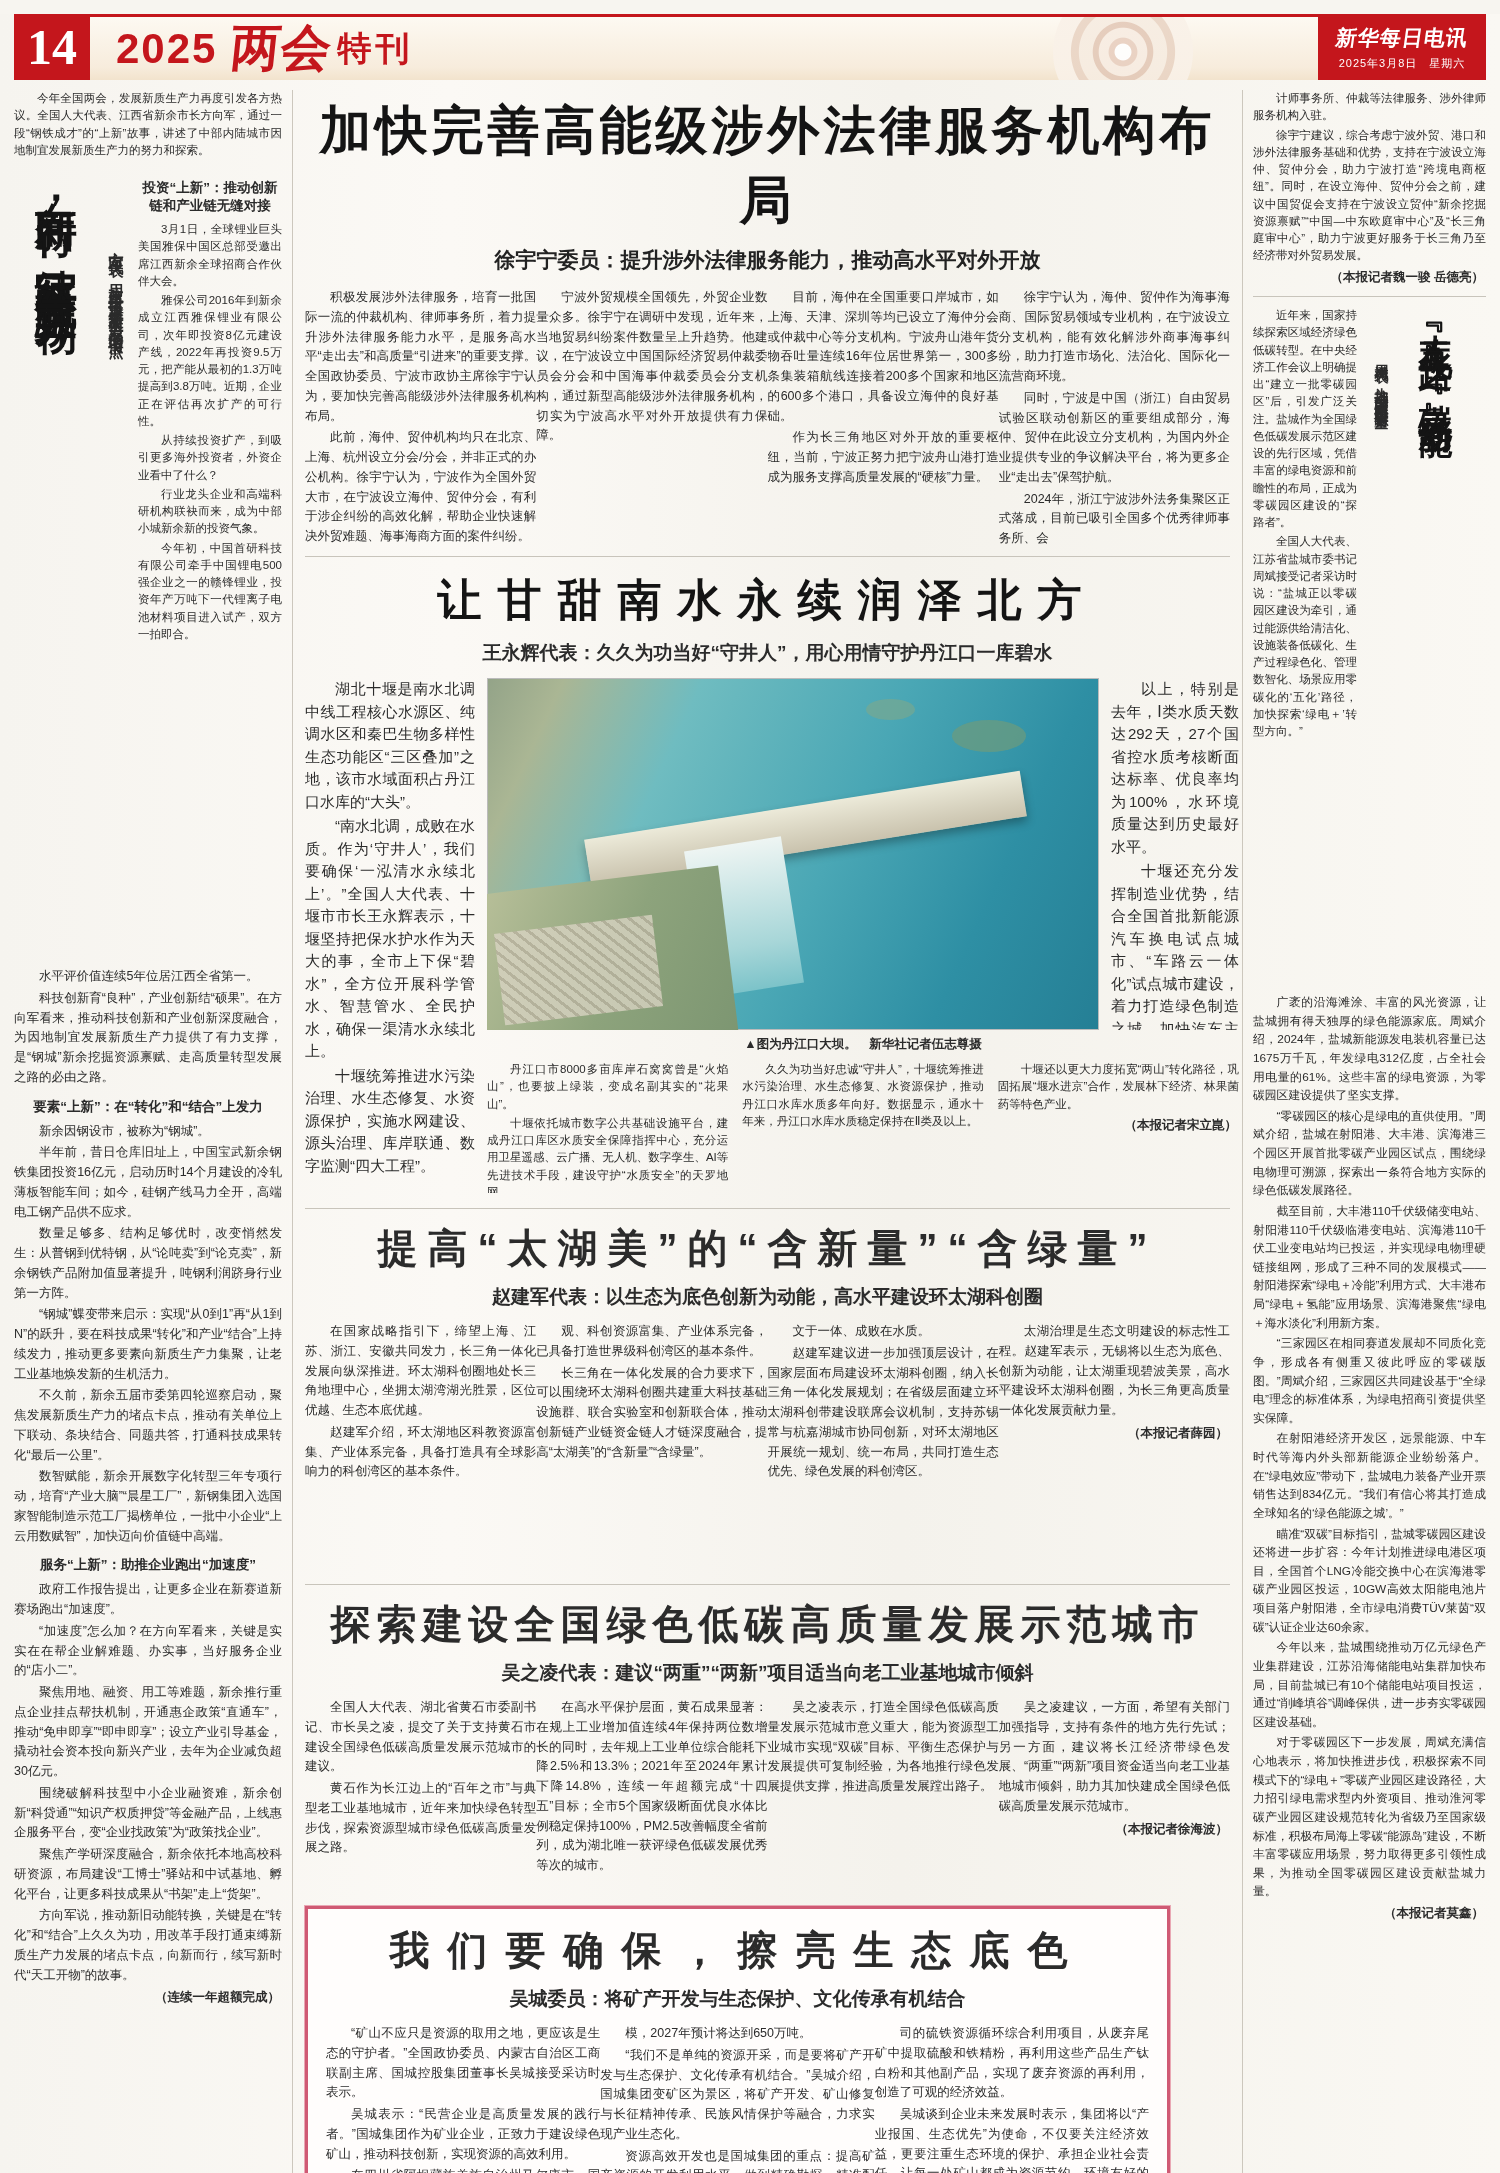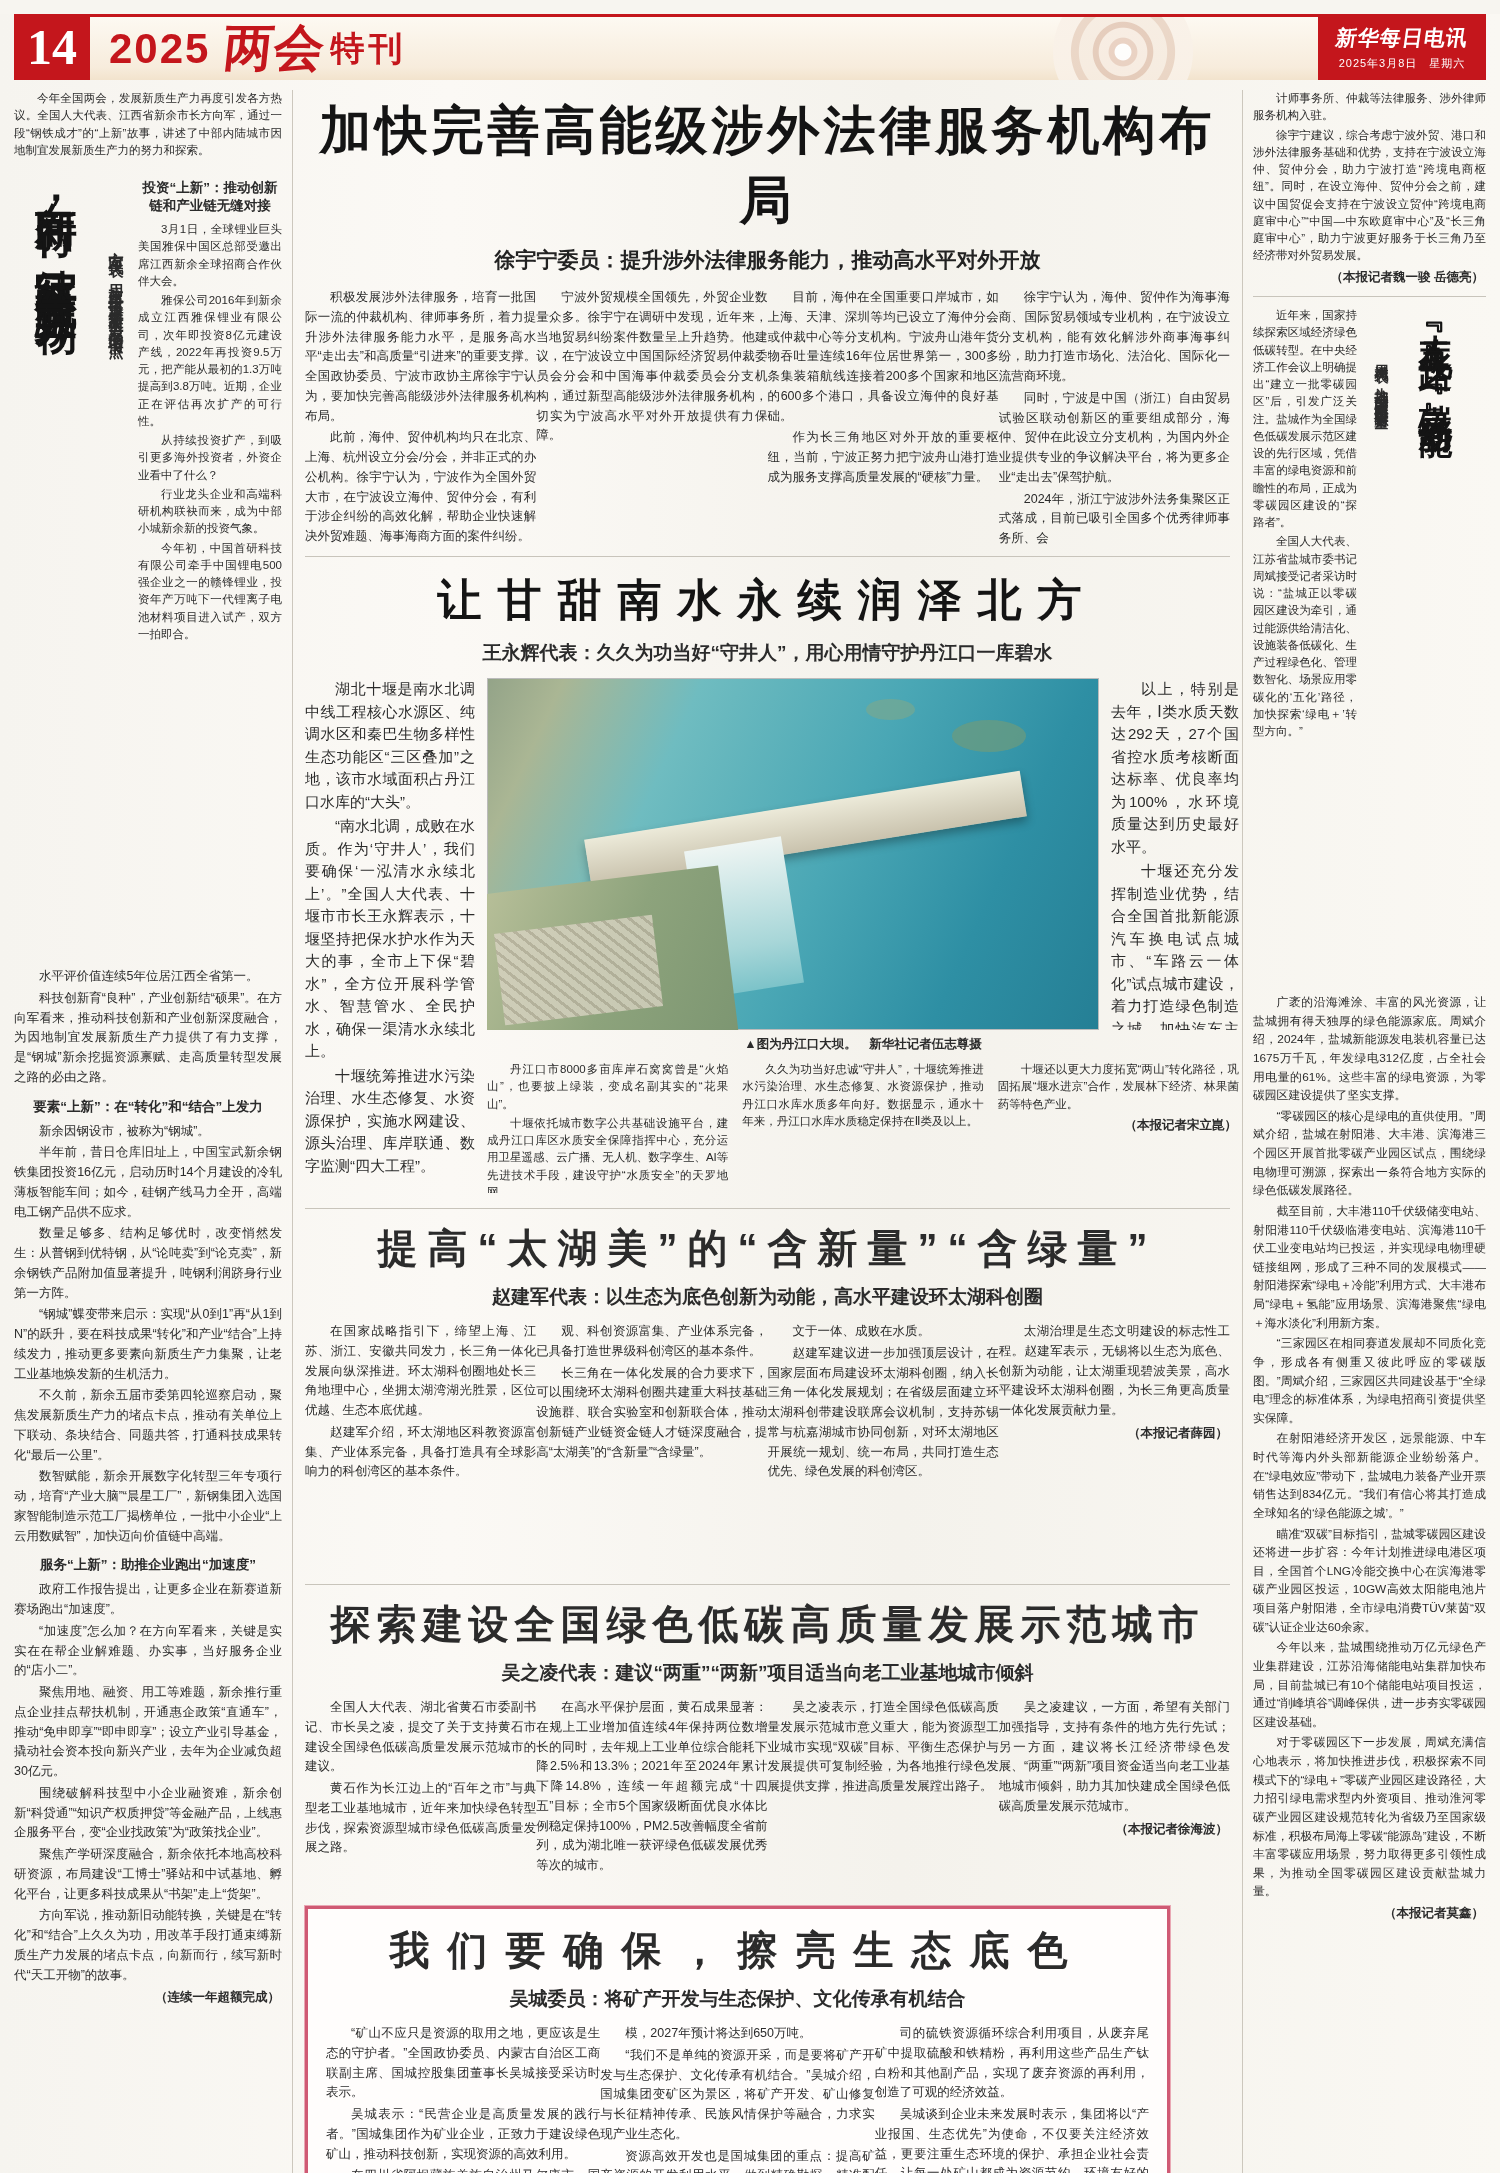--- a/index.html
+++ b/index.html
@@ -1,21 +1,21 @@
 <!DOCTYPE html>
 <html><head>
 <meta charset="utf-8">
 <style>
   html,body{margin:0;padding:0;}
   body{width:1500px;height:2173px;background:#f7f5f0;font-family:"Liberation Sans","DejaVu Sans",sans-serif;color:#2b2b2b;overflow:hidden;}
   .page{position:relative;width:1500px;height:2173px;background:linear-gradient(90deg,#f6f4ef 0%,#fbf9f5 30%,#f4f2ec 60%,#faf8f3 100%);}
   
   .masthead{display:flex;align-items:stretch;height:66px;margin:14px 14px 6px 14px;}
   .pagenum{width:76px;background:#c4161c;color:#fff;font-size:50px;font-weight:900;display:flex;align-items:center;justify-content:center;font-family:"Liberation Serif","DejaVu Serif",serif;}
-  .mast-strip{flex:1;position:relative;background:linear-gradient(180deg,#fdf9f2 0%,#f7ecdc 80%,#f2e3cd 100%);border-top:3px solid #c4161c;display:flex;align-items:center;padding-left:19px;overflow:hidden;}
+  .mast-strip{flex:1;position:relative;background:linear-gradient(180deg,#fdf9f2 0%,#f7ecdc 80%,#f2e3cd 100%);border-top:3px solid #c4161c;display:flex;align-items:center;padding-left:26px;overflow:hidden;}
   .mast-strip .y2025{color:#c4161c;font-size:42px;font-weight:900;letter-spacing:2px;}
   .mast-strip .lianghui{color:#c4161c;font-size:50px;font-weight:900;margin:0 6px 0 14px;transform:skewX(-6deg);font-family:"Liberation Serif","DejaVu Serif",serif;}
   .mast-strip .tekan{color:#c4161c;font-size:34px;font-weight:900;letter-spacing:4px;}
   .ornament{position:absolute;right:120px;top:-30px;width:150px;height:130px;border-radius:50%;
     background:radial-gradient(circle at 50% 50%, #fff 0 8%, #e8cfc0 9% 14%, #f7ece2 15% 24%, #e3c9b8 25% 30%, #f6ece1 31% 44%, #e9d4c4 45% 52%, #f9f1e8 53% 70%, rgba(249,241,232,0) 71%);opacity:.9;}
   .mast-right{width:168px;background:#c4161c;color:#fff;display:flex;flex-direction:column;align-items:center;justify-content:center;gap:4px;}
   .mast-logo{font-size:21px;font-weight:900;transform:skewX(-8deg);letter-spacing:1px;font-family:"Liberation Serif","DejaVu Serif",serif;}
   .mast-date{font-size:11px;letter-spacing:1px;}
   
   .content{display:flex;gap:12px;padding:4px 14px 0 14px;}
@@ -286,21 +286,21 @@
 
           </div>
         </div>
       </div>
     </div>
 
     <div class="bandC">
       <div class="c-topcol">
         <div>
             <p class="para">计师事务所、仲裁等法律服务、涉外律师服务机构入驻。</p>
-            <p class="para">徐宇宁建议，综合考虑宁波外贸、港口和涉外法律服务基础和优势，支持在宁波设立海仲、贸仲分会，助力宁波打造“跨境电商枢纽”。同时，在设立海仲、贸仲分会之前，建议中国贸促会支持在宁波设立贸仲“跨境电商庭审中心”“中国—中东欧庭审中心”及“长三角庭审中心”，助力宁波更好服务于长三角乃至经济带对外贸易发展。</p>
+            <p class="para">徐宇宁建议，综合考虑宁波外贸、港口和涉外法律服务基础和优势，支持在宁波设立海仲、贸仲分会，助力宁波打造“跨境电商枢纽”。同时，在设立海仲、贸仲分会之前，建议中国贸促会支持在宁波设立贸仲“新余挖掘资源禀赋”“中国—中东欧庭审中心”及“长三角庭审中心”，助力宁波更好服务于长三角乃至经济带对外贸易发展。</p>
           </div>
         <p class="credit">（本报记者魏一骏 岳德亮）</p>
       </div>
       <div class="rule"></div>
       <div>
         <div class="wh-block">
           <div class="wh-textcol">
               <p class="para">近年来，国家持续探索区域经济绿色低碳转型。在中央经济工作会议上明确提出“建立一批零碳园区”后，引发广泛关注。盐城作为全国绿色低碳发展示范区建设的先行区域，凭借丰富的绿电资源和前瞻性的布局，正成为零碳园区建设的“探路者”。</p>
               <p class="para">全国人大代表、江苏省盐城市委书记周斌接受记者采访时说：“盐城正以零碳园区建设为牵引，通过能源供给清洁化、设施装备低碳化、生产过程绿色化、管理数智化、场景应用零碳化的‘五化’路径，加快探索‘绿电＋’转型方向。”</p>
             </div>

